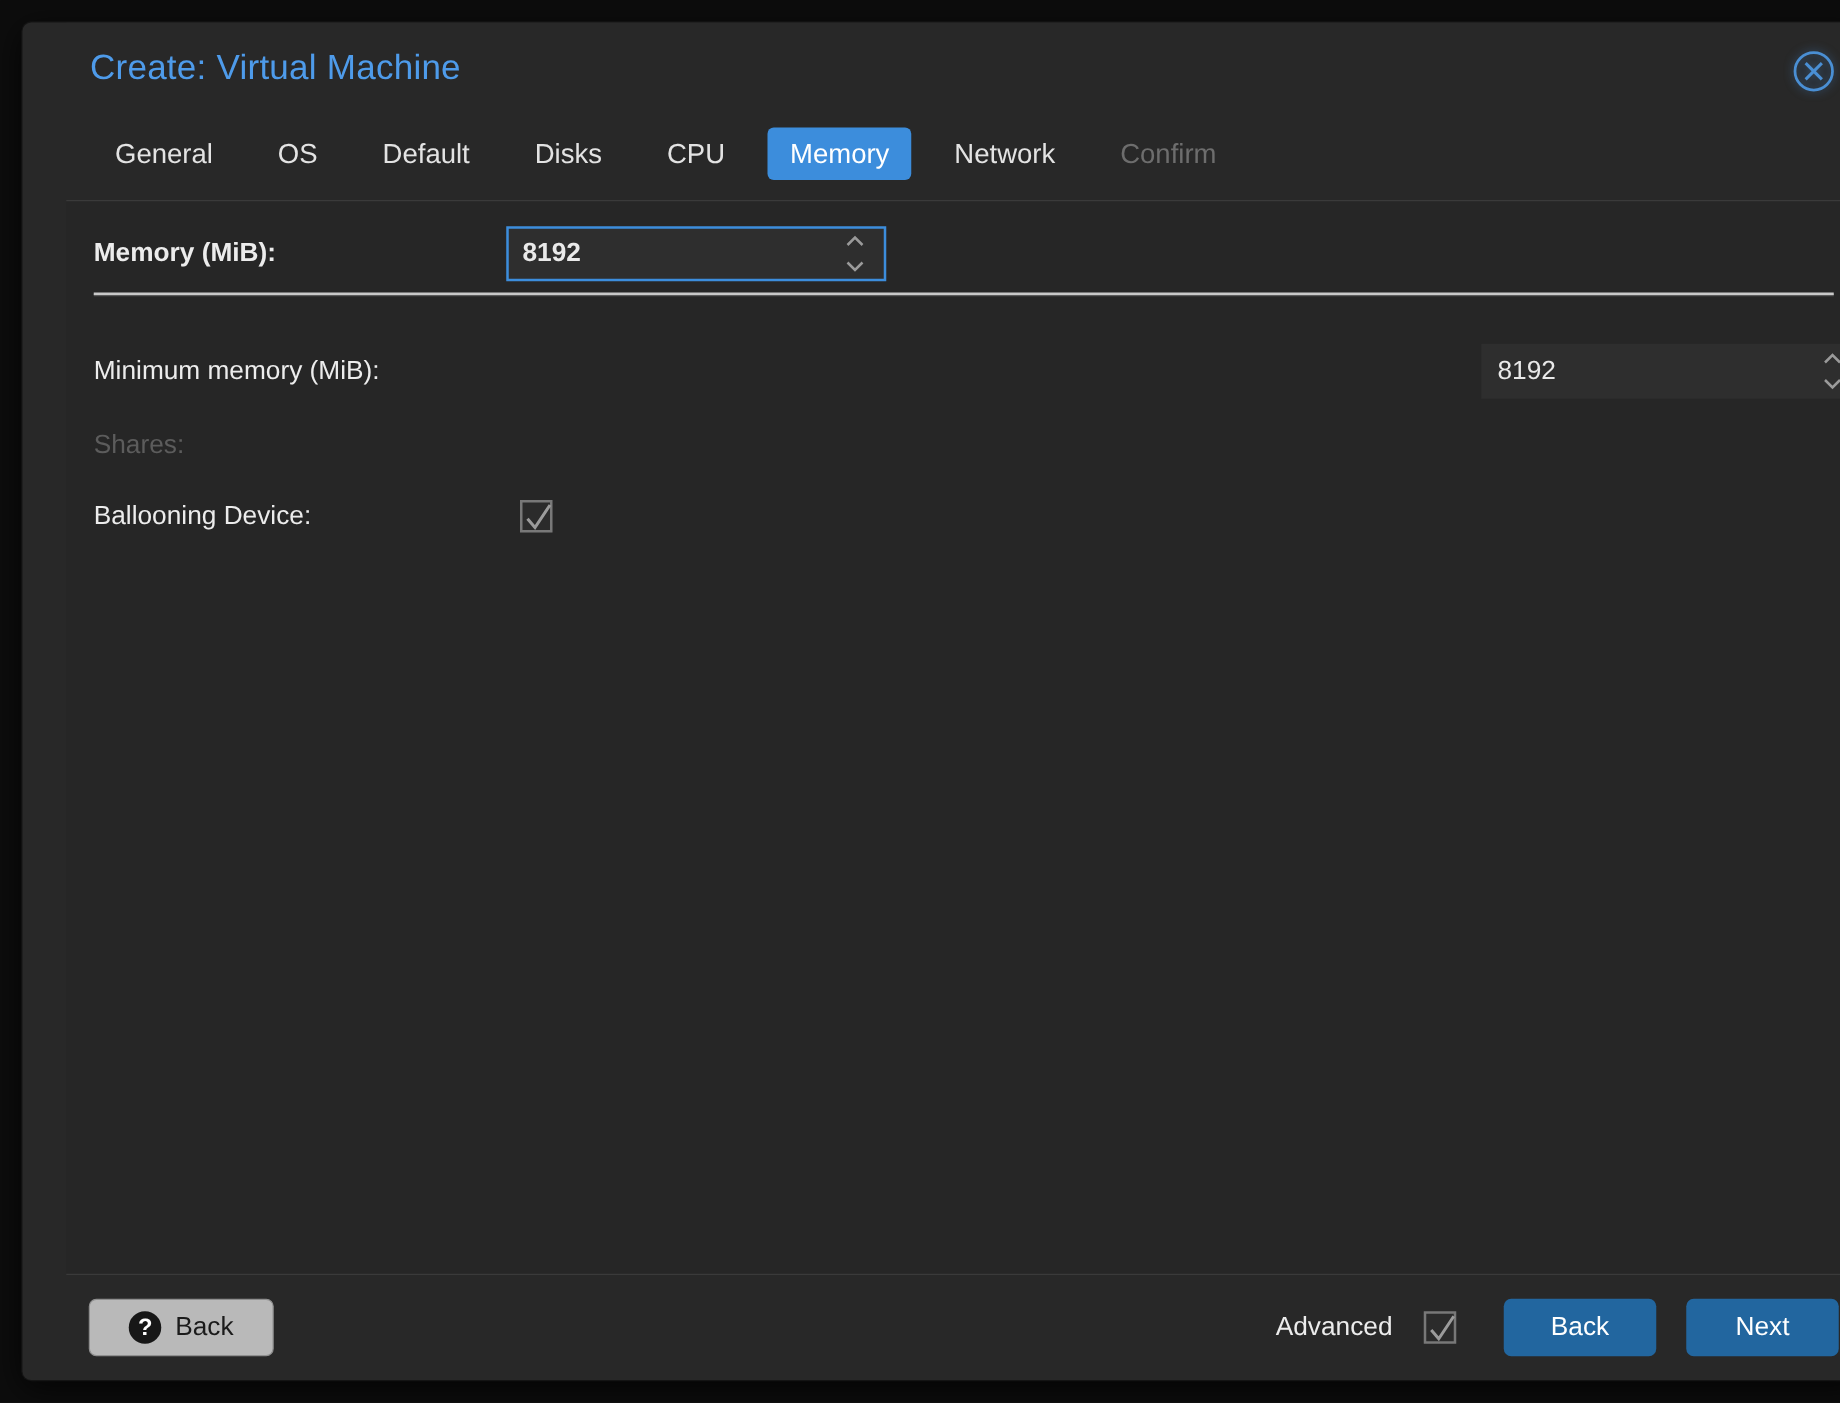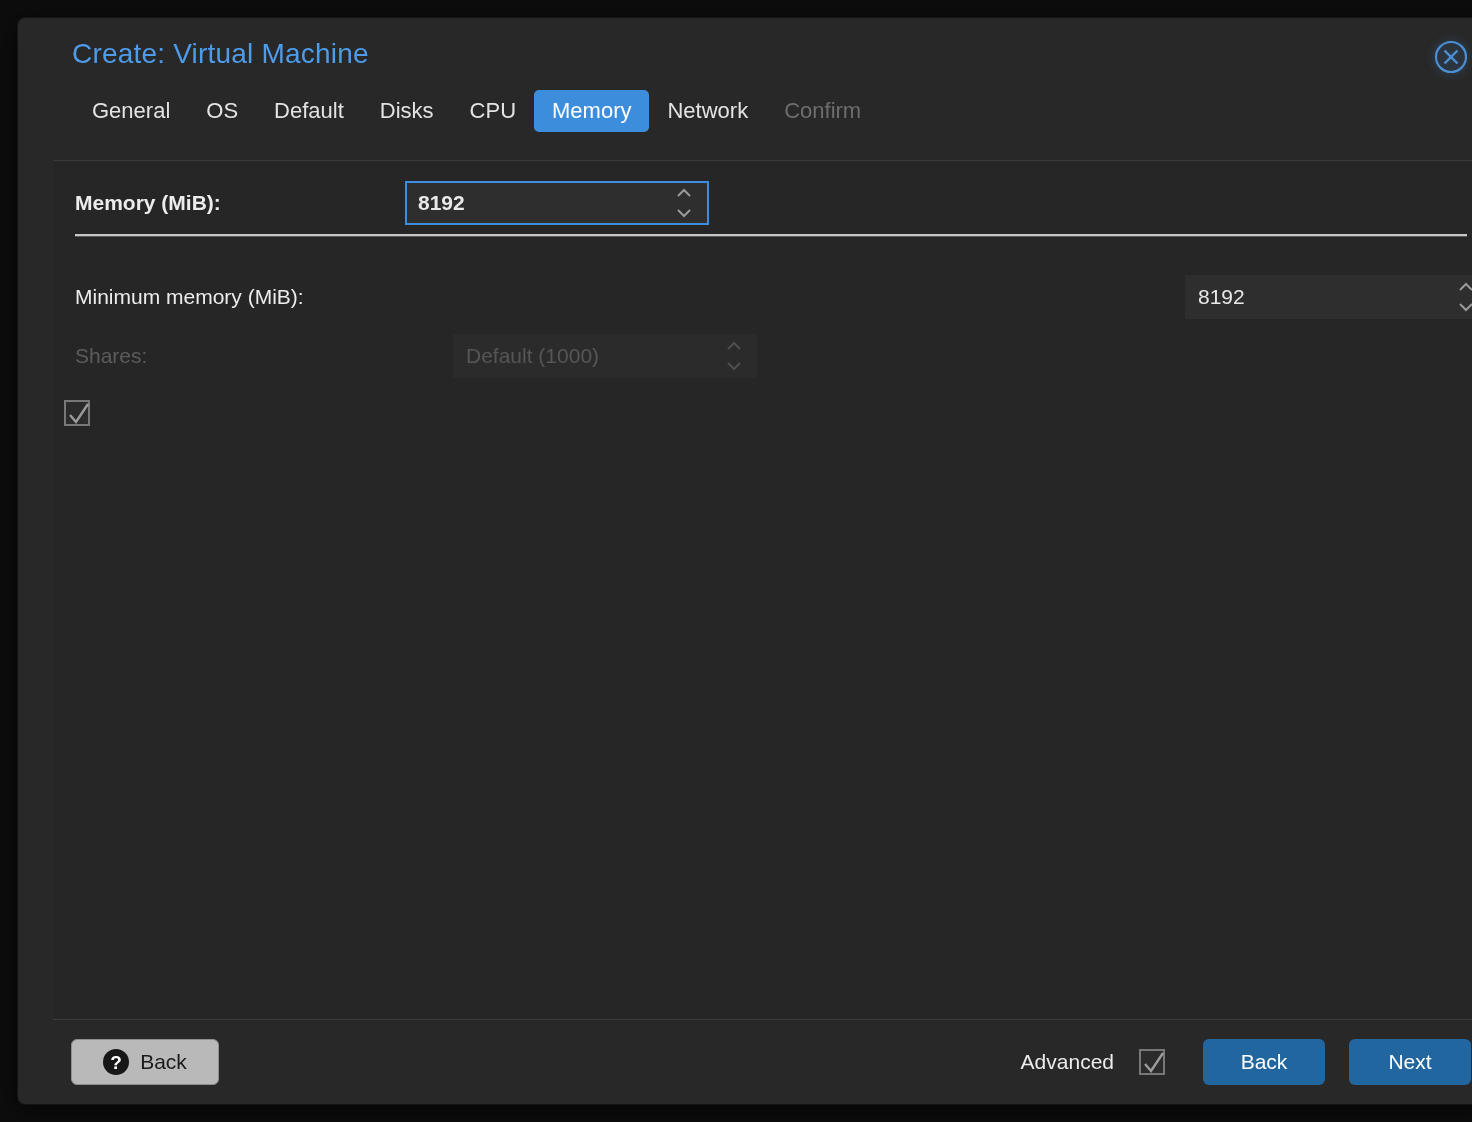--- a/index.html
+++ b/index.html
@@ -57,24 +57,24 @@
     display: flex;
     align-items: center;
     justify-content: center;
   }
   #close-btn svg { display: block; filter: drop-shadow(0 0 4px rgba(70,140,215,0.55)); }
 
   
   #tabs {
     position: absolute;
     left: 21px;
-    top: 72px;
+    top: 84px;
     display: flex;
     align-items: flex-end;
-    gap: 0px;
+    gap: 16px;
   }
   .tab {
     font-size: 22px;
     color: #e3e3e3;
     padding: 9px 18px;
     border-radius: 5px;
     white-space: nowrap;
     cursor: pointer;
     line-height: 1.1;
   }
@@ -308,34 +308,24 @@
             </svg>
           <svg width="18" height="11" viewBox="0 0 18 11">
               <polyline points="3,3 9,9 15,3" fill="none" stroke="#9a9a9a" stroke-width="2"></polyline>
             </svg>
         </span>
       </div>
     </div>
 
     <div class="form-row" style="top:169px;gap:48px;">
       <div class="form-label disabled">Shares:</div>
-      <div class="spinner disabled">
-        <span class="value placeholder">Default (1000)</span>
-        <span class="spin-arrows dim">
-          <svg width="18" height="11" viewBox="0 0 18 11">
-              <polyline points="3,8 9,2 15,8" fill="none" stroke="#7b7b7b" stroke-width="2"></polyline>
-            </svg>
-          <svg width="18" height="11" viewBox="0 0 18 11">
-              <polyline points="3,3 9,9 15,3" fill="none" stroke="#7b7b7b" stroke-width="2"></polyline>
-            </svg>
-        </span>
-      </div>
     </div>
 
     <div class="form-row" style="top:226px;">
+      <div class="form-label">Ballooning Device:</div>
       <div class="checkbox">
         <svg width="28" height="30" viewBox="0 0 28 30" aria-hidden="true">
           <polyline points="5,15 11,22 23,4" fill="none" stroke="#9b9b9b" stroke-width="2.4"></polyline>
         </svg>
       </div>
     </div>
 
   </div>
 
   <div id="footer">

